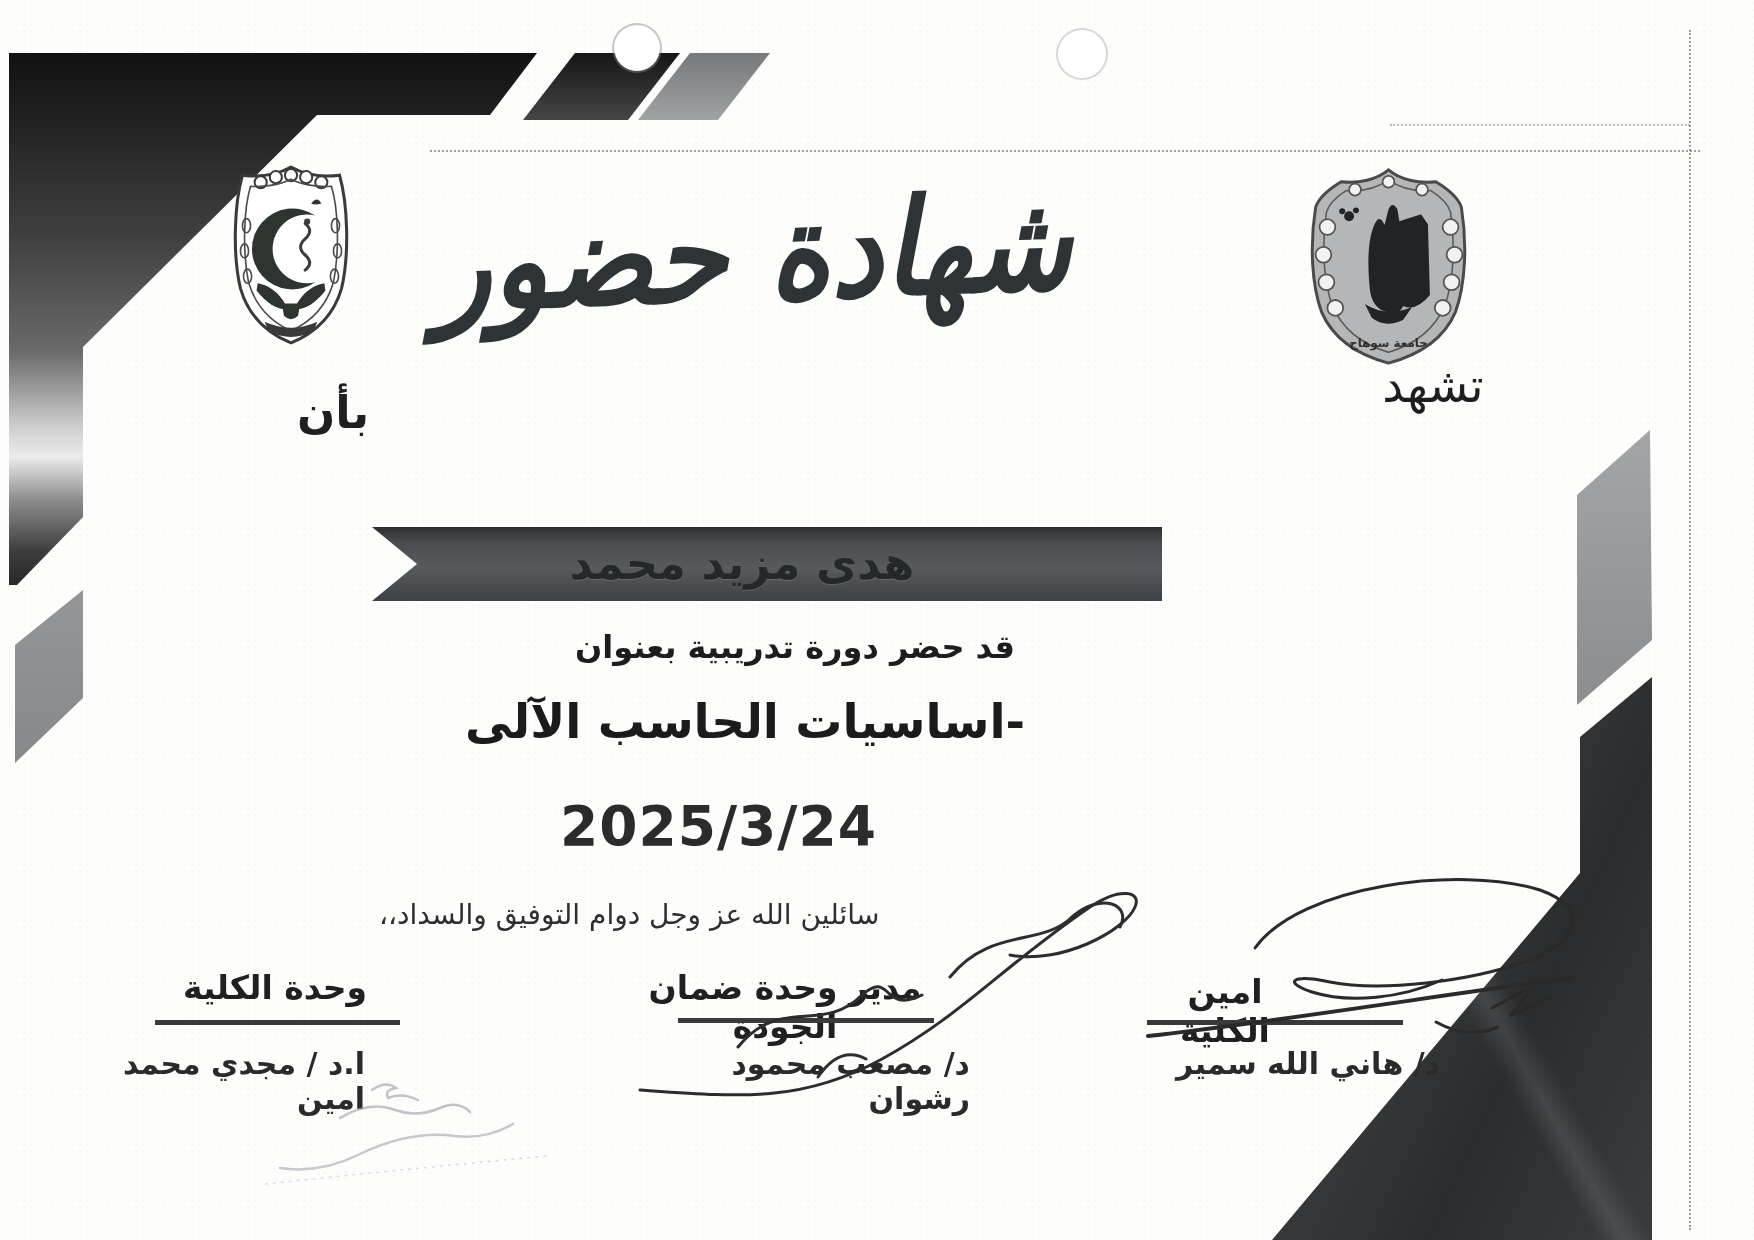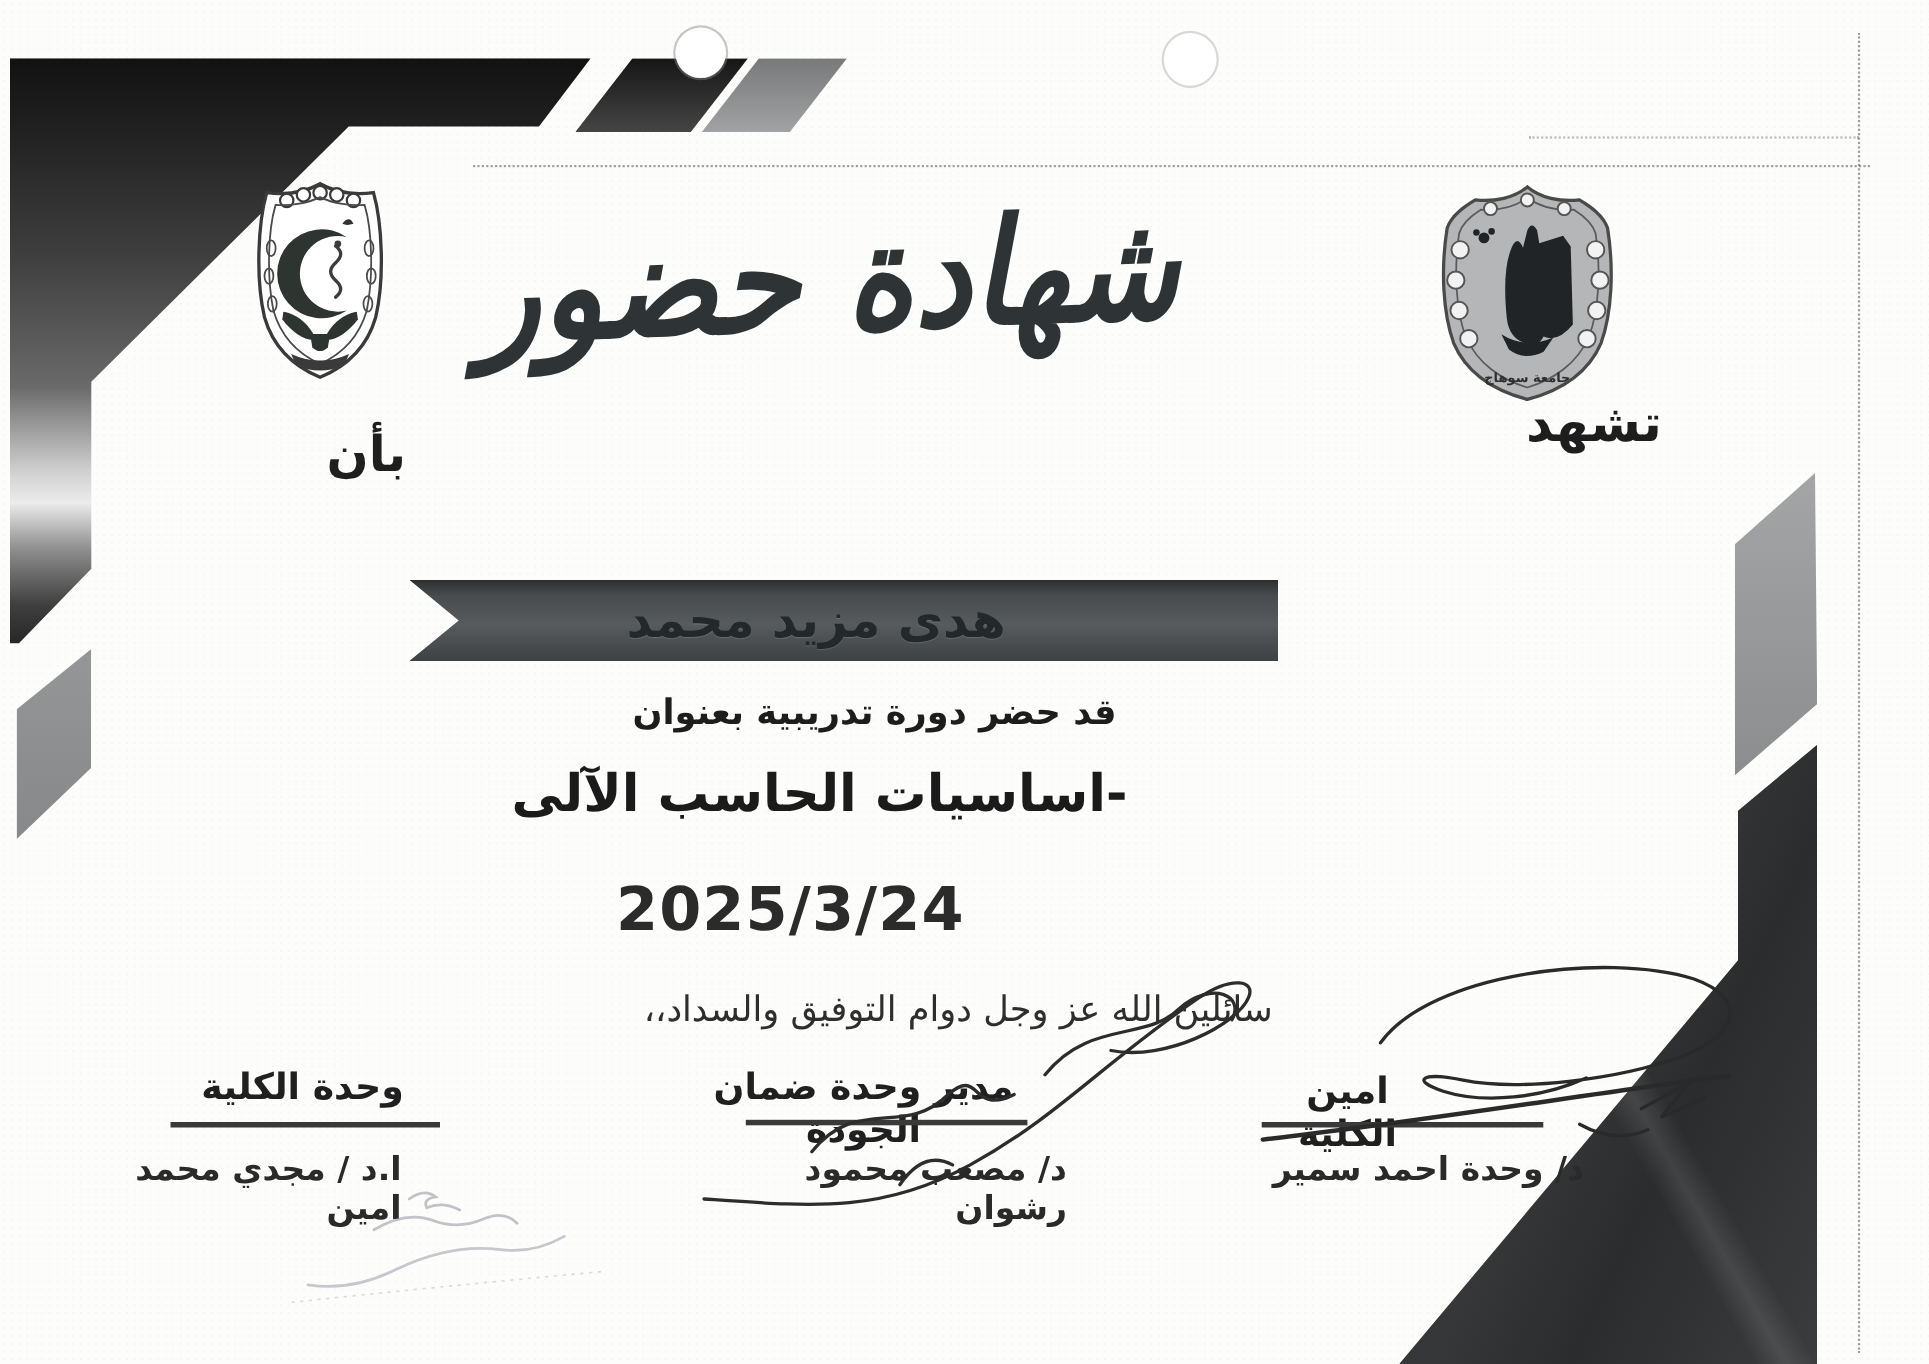--- a/index.html
+++ b/index.html
@@ -53,39 +53,39 @@
   .scan-line-v{left:1689px;top:30px;height:1200px;width:0;border-left:2px dotted rgba(80,80,80,.55);}
   
   .rtl{direction:rtl; unicode-bidi:embed;}
   .title-callig{
     left:420px;top:150px;width:665px;height:205px;
     display:flex;align-items:center;justify-content:center;
     font-size:118px;font-weight:700;font-style:italic;color:#2e3335;
     transform:rotate(-2deg) scaleY(1.12);
     white-space:nowrap; letter-spacing:2px;
   }
-  .intro-testify{left:1368px;top:358px;width:130px;font-size:47px;font-weight:700;color:#1e1e1e;text-align:center;margin-left:16px;}
+  .intro-testify{left:1368px;top:358px;width:130px;font-size:47px;font-weight:400;color:#1e1e1e;text-align:center;}
   .intro-unit{left:488px;top:372px;width:762px;font-size:42px;font-weight:700;color:#454545;text-align:center;}
   .intro-that{left:288px;top:386px;width:90px;font-size:45px;font-weight:700;color:#1f1f1f;text-align:center;}
   .name-banner{
     left:372px;top:527px;width:790px;height:74px;
     clip-path:polygon(0 0,790px 0,790px 74px,0 74px,45px 37px);
     background:linear-gradient(180deg,#2c2f30 0%,#484c4e 20%,#575b5d 55%,#3e4143 100%);
   }
   .name-banner .recipient{
     position:absolute;left:130px;top:0;width:480px;height:74px;line-height:74px;
     text-align:center;font-size:45px;font-weight:700;color:#23282b;
     text-shadow:0 1px 1px rgba(255,255,255,.14);
   }
   .attended-line{left:455px;top:628px;width:680px;text-align:center;font-size:32px;font-weight:700;color:#1d1d1d;}
   .course-title{left:420px;top:694px;width:650px;text-align:center;font-size:47px;font-weight:700;color:#1b1b1b;}
   .date-row{left:385px;top:794px;width:492px;display:flex;flex-direction:row;justify-content:space-between;align-items:baseline;direction:rtl;}
   .date-label{font-size:44px;font-weight:700;color:#1d1d1d;}
   .date-value{font-size:55px;font-weight:700;color:#2b2b2b;direction:ltr;letter-spacing:1px;}
-  .closing-line{left:397px;top:898px;width:760px;text-align:right;font-size:32px;color:#2e2e2e;}
+  .closing-line{left:379px;top:898px;width:760px;text-align:left;font-size:28px;color:#2e2e2e;}
   
   .sig-title{font-weight:700;font-size:33px;color:#202020;text-align:center;}
   .sig-name{font-weight:700;font-size:30px;color:#2a2a2a;text-align:right;}
   .sig-line{height:5px;background:#3a3a3a;}
   .sig-svg{pointer-events:none;}
 </style>
 </head>
 <body>
 
 <div class="page">
@@ -159,21 +159,21 @@
 
   <div class="abs attended-line rtl">قد حضر دورة تدريبية بعنوان</div>
   <div class="abs course-title rtl">-اساسيات الحاسب الآلى</div>
   <div class="abs date-row">
     <span class="date-value">2025/3/24</span>
   </div>
   <div class="abs closing-line rtl">سائلين الله عز وجل دوام التوفيق والسداد،،</div>
 
   <div class="abs sig-title rtl" style="left:1140px;top:972px;width:170px;">امين الكلية</div>
   <div class="abs sig-line" style="left:1147px;top:1020px;width:256px;"></div>
-  <div class="abs sig-name rtl" style="left:1150px;top:1046px;width:290px;">د/ وحدة احمد سمير</div>
+  <div class="abs sig-name rtl" style="left:1150px;top:1046px;width:290px;">د/ هاني الله سمير</div>
   <svg class="abs sig-svg" style="left:1140px;top:830px;width:450px;height:250px;" viewBox="0 0 450 250">
     <path d="M115,118 C160,55 320,35 400,60 C450,78 440,110 390,130 C330,152 240,162 190,152 C152,144 142,152 172,162 C210,174 262,168 302,150" fill="none" stroke="#2a2a2a" stroke-width="3" stroke-linecap="round"></path>
     <path d="M8,206 C150,190 320,162 432,148" fill="none" stroke="#2a2a2a" stroke-width="4" stroke-linecap="round"></path>
     <path d="M352,178 l44,-24 l-26,32 l40,-18" fill="none" stroke="#2a2a2a" stroke-width="3" stroke-linecap="round"></path>
     <path d="M296,192 q32,18 62,5" fill="none" stroke="#2a2a2a" stroke-width="3" stroke-linecap="round"></path>
   </svg>
 
   <div class="abs sig-title rtl" style="left:620px;top:968px;width:330px;">مدير وحدة ضمان الجودة</div>
   <div class="abs sig-line" style="left:678px;top:1018px;width:256px;"></div>
   <div class="abs sig-name rtl" style="left:640px;top:1046px;width:330px;">د/ مصعب محمود رشوان</div>

